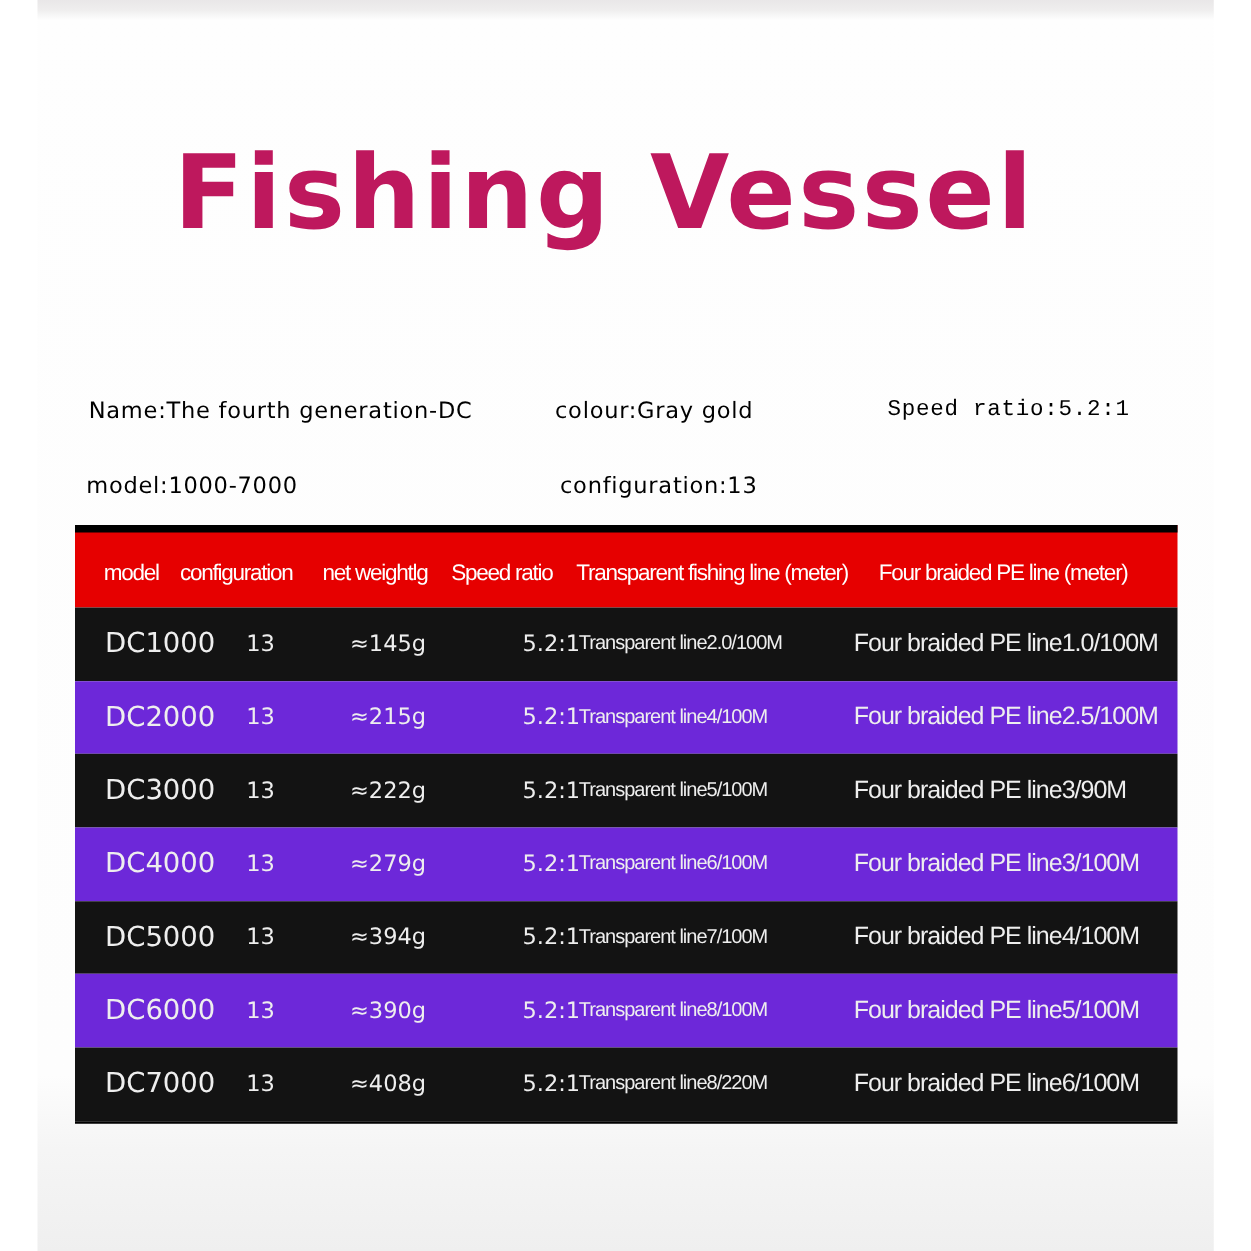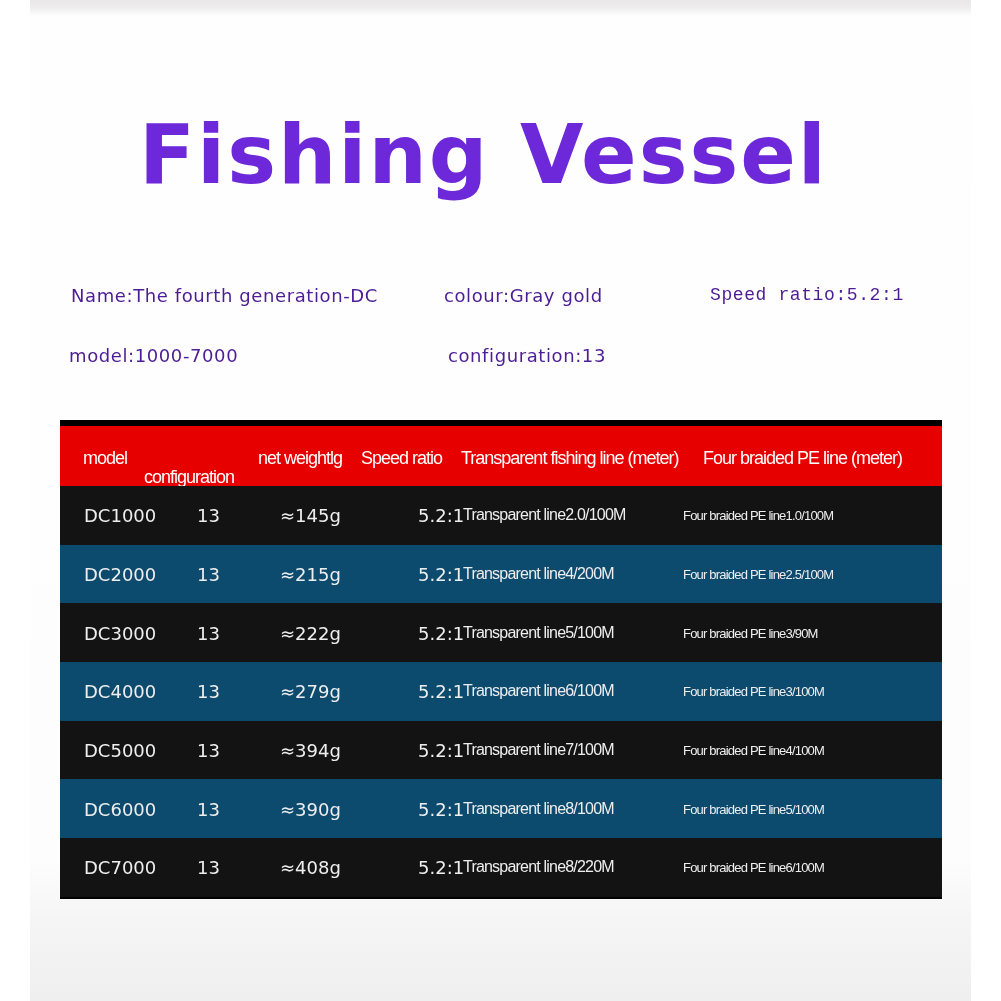--- a/index.html
+++ b/index.html
@@ -35,30 +35,31 @@
     .title {
       position: absolute;
       left: 0;
       top: 100px;
       width: 967px;
       text-align: center;
       font-family: "DejaVu Sans", sans-serif;
       font-weight: bold;
       font-size: 82px;
       letter-spacing: 2px;
-      color: #6d28d9;
+      color: #be185d;
       line-height: 110px;
     }
     .spec {
       position: absolute;
       font-family: "DejaVu Sans", sans-serif;
       font-size: 18px;
-      color: #4c1d95;
+      color: #000000;
       letter-spacing: 0.6px;
       white-space: nowrap;
+      margin-top: 33px;
     }
     .table {
       position: absolute;
       left: 60px;
       top: 420px;
       width: 882px;
     }
     .thead {
       height: 60px;
       background: #e60000;
@@ -76,33 +77,33 @@
       position: absolute;
       top: 22px;
     }
     .row {
       position: relative;
       height: 58.7px;
       font-family: "DejaVu Sans", sans-serif;
       color: #eeeeee;
     }
     .row.dark { background: #131313; }
-    .row.light { background: #0c4a6e; }
+    .row.light { background: #6d28d9; }
     .cell {
       position: absolute;
       top: 50%;
       transform: translateY(-50%);
       white-space: nowrap;
     }
-    .c-model { left: 24px; font-size: 18px; }
+    .c-model { left: 24px; font-size: 22px; }
     .c-conf { left: 137px; font-size: 18px; }
     .c-weight { left: 220px; font-size: 18px; }
     .c-ratio { left: 358px; font-size: 18px; }
     .c-trans { left: 403px; font-family: Liberation Sans, sans-serif; font-size: 16px; letter-spacing: -0.8px; }
-    .c-pe { left: 623px; font-family: "Liberation Sans", sans-serif; font-size: 13px; letter-spacing: -0.8px; }
+    .c-pe { left: 623px; font-family: "Liberation Sans", sans-serif; font-size: 20px; letter-spacing: -0.8px; }
     .table-bottom {
       height: 2px;
       background: #000000;
     }
   </style>
 </head>
 <body>
 
 <div class="page">
   <div class="panel"></div>
@@ -112,41 +113,41 @@
 
   <div class="spec" style="left:71px; top:285px;">Name:The fourth generation-DC</div>
   <div class="spec" style="left:444px; top:285px;">colour:Gray gold</div>
   <div class="spec" style="left:710px; top:285px;font-family:Liberation Mono, monospace;">Speed ratio:5.2:1</div>
   <div class="spec" style="left:69px; top:345px;">model:1000-7000</div>
   <div class="spec" style="left:448px; top:345px;">configuration:13</div>
 
   <div class="table">
     <div class="thead">
       <span class="th" style="left:23px;">model</span>
-      <span class="th" style="left:84px;margin-top:19px;">configuration</span>
+      <span class="th" style="left:84px;">configuration</span>
       <span class="th" style="left:198px;">net weightlg</span>
       <span class="th" style="left:301px;">Speed ratio</span>
       <span class="th" style="left:643px;">Four braided PE line (meter)</span>
       <span class="th" style="left:401px;">Transparent fishing line (meter)</span>
     </div>
 
     <div class="row dark">
       <span class="cell c-model">DC1000</span>
       <span class="cell c-conf">13</span>
       <span class="cell c-weight">≈145g</span>
       <span class="cell c-ratio">5.2:1</span>
       <span class="cell c-trans">Transparent line2.0/100M</span>
       <span class="cell c-pe">Four braided PE line1.0/100M</span>
     </div>
     <div class="row light">
       <span class="cell c-model">DC2000</span>
       <span class="cell c-conf">13</span>
       <span class="cell c-weight">≈215g</span>
       <span class="cell c-ratio">5.2:1</span>
-      <span class="cell c-trans">Transparent line4/200M</span>
+      <span class="cell c-trans">Transparent line4/100M</span>
       <span class="cell c-pe">Four braided PE line2.5/100M</span>
     </div>
     <div class="row dark">
       <span class="cell c-model">DC3000</span>
       <span class="cell c-conf">13</span>
       <span class="cell c-weight">≈222g</span>
       <span class="cell c-ratio">5.2:1</span>
       <span class="cell c-trans">Transparent line5/100M</span>
       <span class="cell c-pe">Four braided PE line3/90M</span>
     </div>

